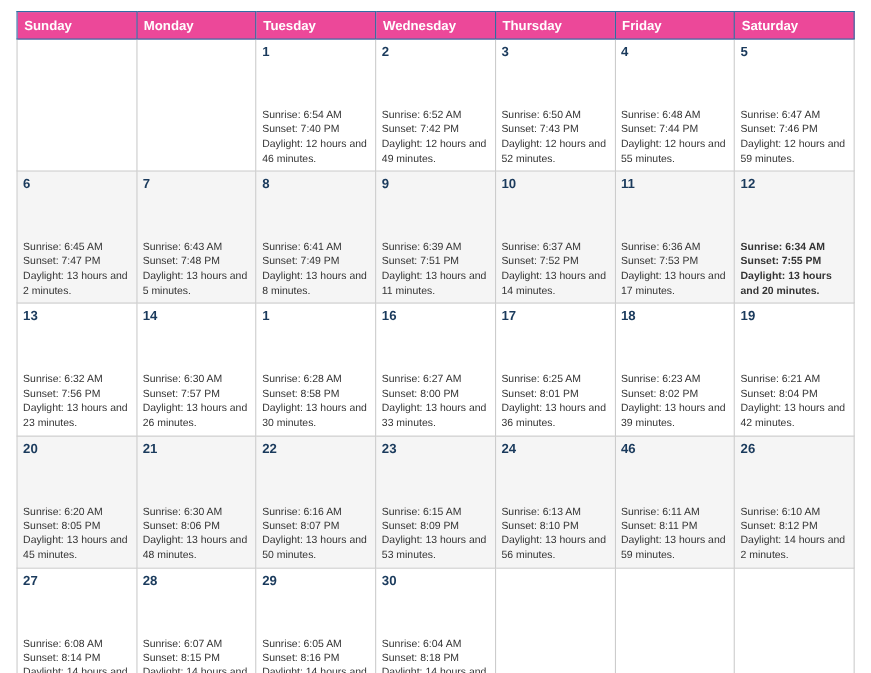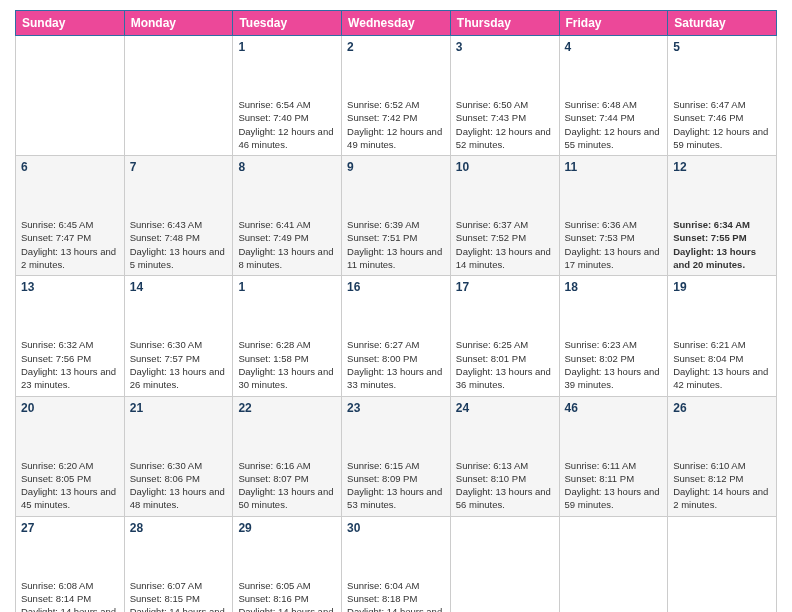--- a/index.html
+++ b/index.html
@@ -194,21 +194,21 @@
           </td>
           <td>
             <span class="day-number">14</span>
             <div class="day-info" style="white-space: pre-wrap;">Sunrise: 6:30 AM
 Sunset: 7:57 PM
 Daylight: 13 hours and 26 minutes.</div>
           </td>
           <td>
             <span class="day-number">1</span>
             <div class="day-info" style="white-space: pre-wrap;">Sunrise: 6:28 AM
-Sunset: 1:58 PM
+Sunset: 8:58 PM
 Daylight: 13 hours and 30 minutes.</div>
           </td>
           <td>
             <span class="day-number">16</span>
             <div class="day-info" style="white-space: pre-wrap;">Sunrise: 6:27 AM
 Sunset: 8:00 PM
 Daylight: 13 hours and 33 minutes.</div>
           </td>
           <td>
             <span class="day-number">17</span>

